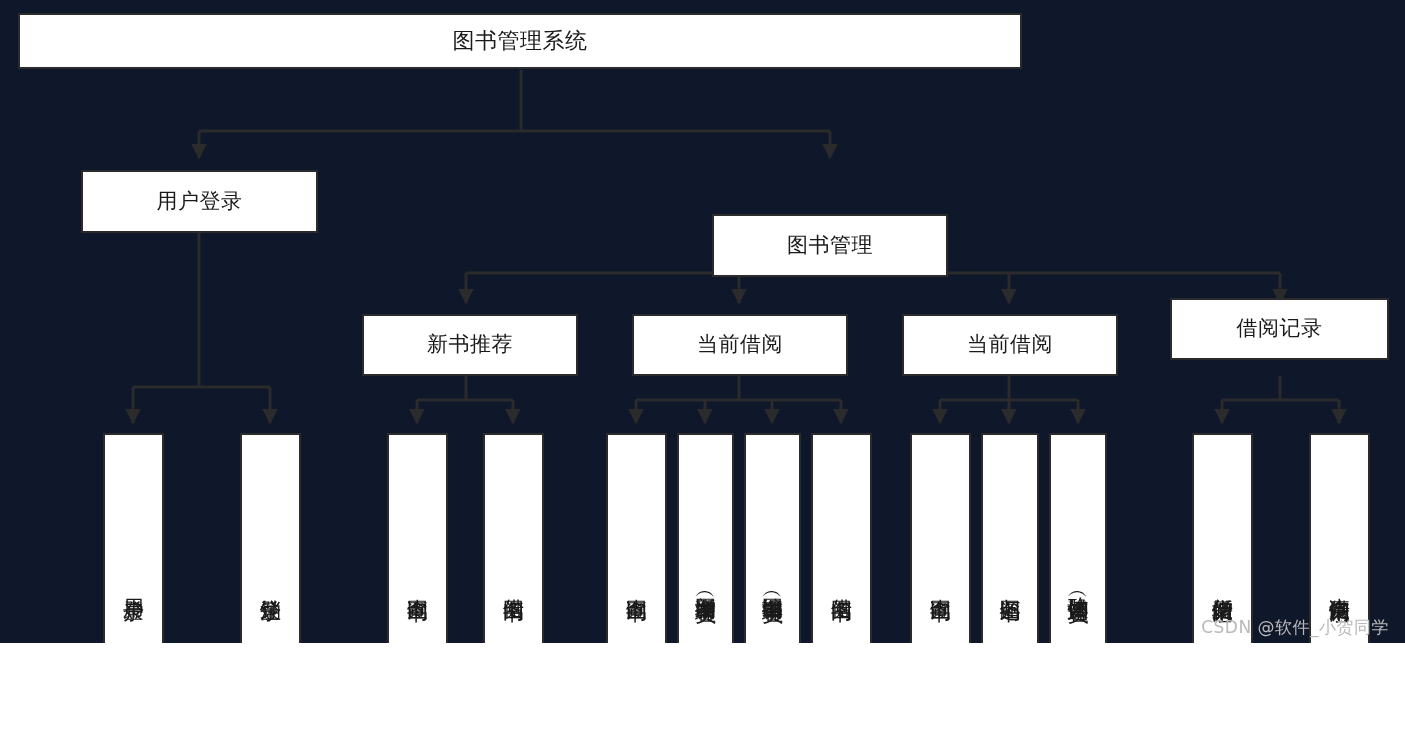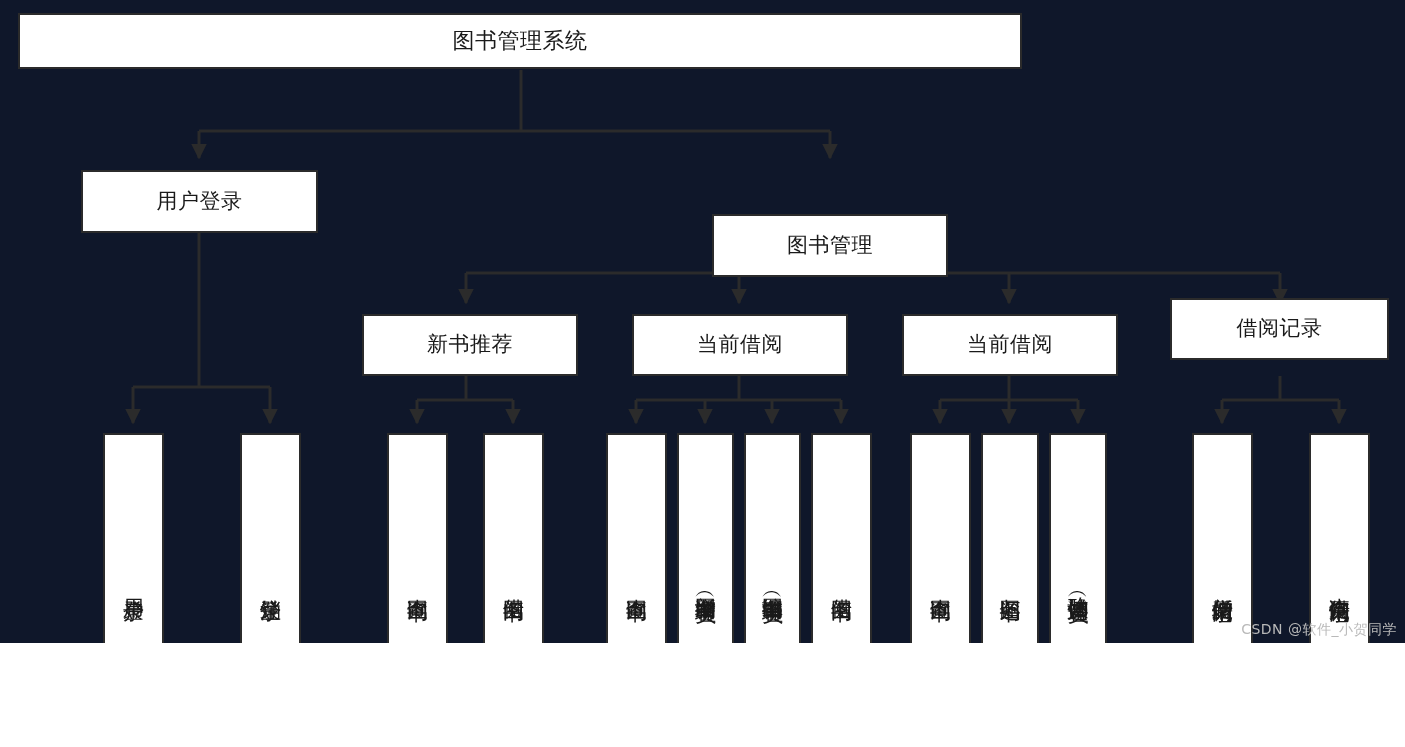--- a/index.html
+++ b/index.html
@@ -56,23 +56,23 @@
     -webkit-writing-mode: vertical-rl;
   }
   .node-v .vtext {
     writing-mode: vertical-rl;
     text-orientation: upright;
     -webkit-writing-mode: vertical-rl;
     display: block;
   }
   #watermark {
     position: absolute;
-    right: 8px;
+    right: 16px;
     bottom: 4px;
-    font-size: 14px;
+    font-size: 17px;
     color: #b9b9b9;
     letter-spacing: 0.5px;
     white-space: nowrap;
     font-family: "DejaVu Sans", "Liberation Sans", sans-serif;
   }
 </style>
 </head>
 <body>
 
 <div id="diagram-root">

